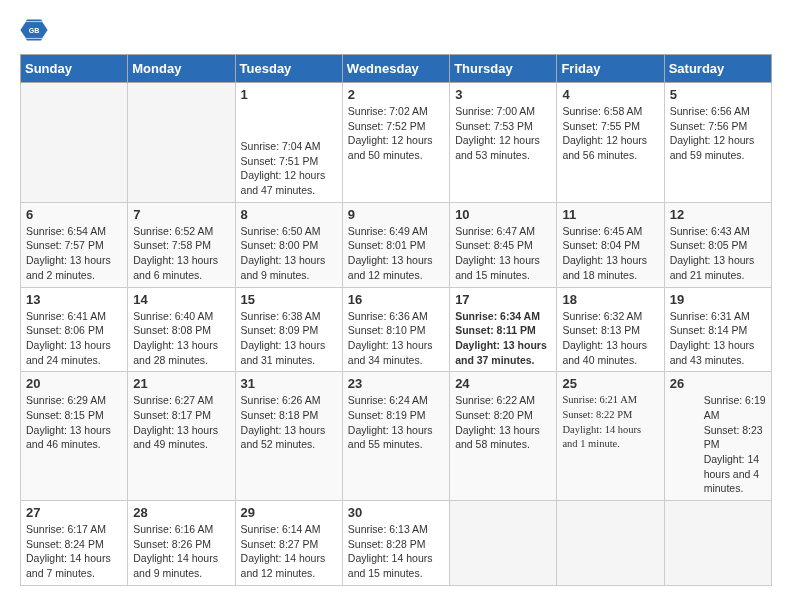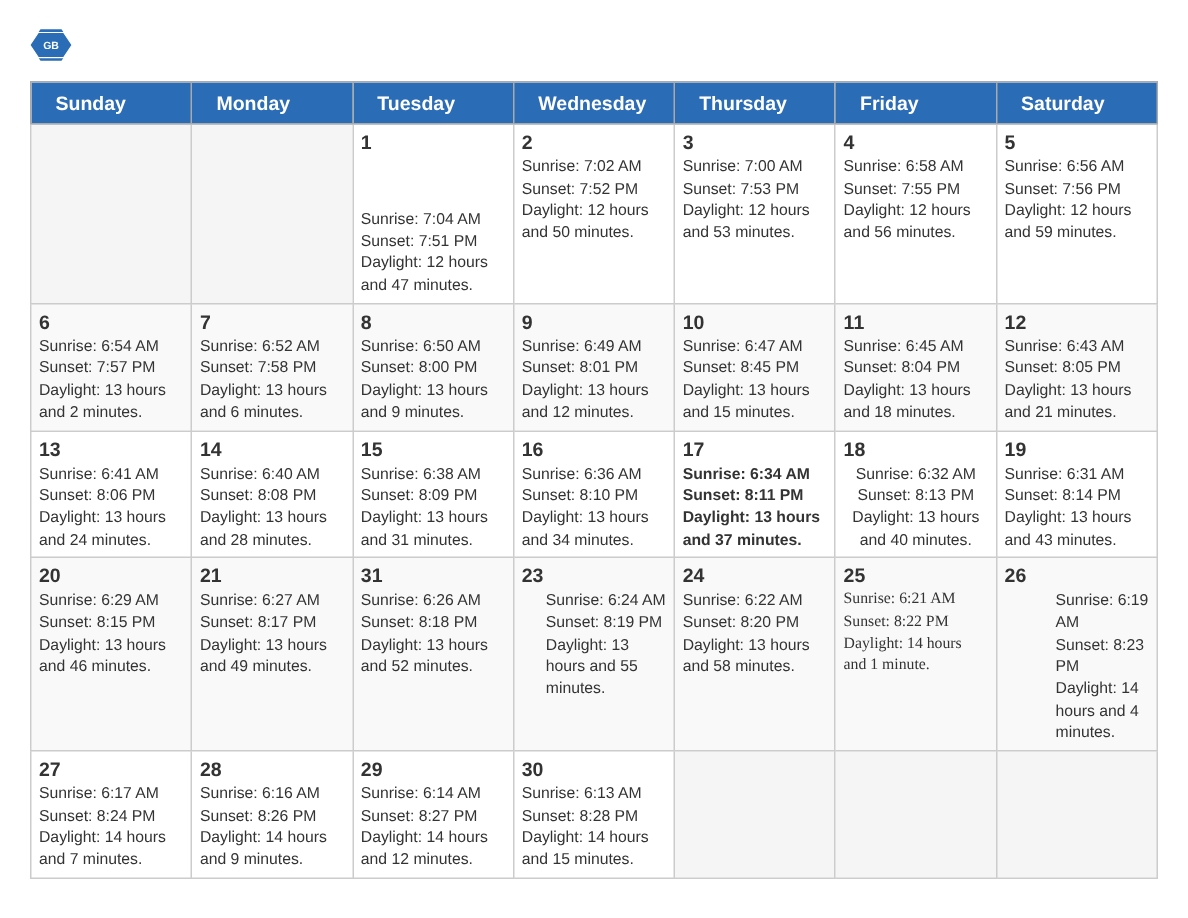--- a/index.html
+++ b/index.html
@@ -53,21 +53,21 @@
     .calendar {
       width: 100%;
       border-collapse: collapse;
       border: 1px solid #ccc;
     }
     .calendar th {
       background-color: #2a6cb5;
       color: #fff;
       font-size: 13px;
       font-weight: bold;
-      padding: 6px 16px;
+      padding: 6px 4px;
       text-align: left;
       border: 1px solid #aaa;
     }
     .calendar td {
       width: 14.28%;
       vertical-align: top;
       padding: 4px 5px;
       border: 1px solid #ccc;
       font-size: 11px;
       color: #333;
@@ -231,21 +231,21 @@
 Daylight: 13 hours and 34 minutes.</div>
           </td>
           <td>
             <div class="day-num">17</div>
             <div class="day-info" style="white-space: pre-line; font-weight: bold;">Sunrise: 6:34 AM
 Sunset: 8:11 PM
 Daylight: 13 hours and 37 minutes.</div>
           </td>
           <td>
             <div class="day-num">18</div>
-            <div class="day-info" style="white-space: pre-line; text-align: center;">Sunrise: 6:32 AM
+            <div class="day-info" style="white-space: pre-line;">Sunrise: 6:32 AM
 Sunset: 8:13 PM
 Daylight: 13 hours and 40 minutes.</div>
           </td>
           <td>
             <div class="day-num">19</div>
             <div class="day-info" style="white-space: pre-line;">Sunrise: 6:31 AM
 Sunset: 8:14 PM
 Daylight: 13 hours and 43 minutes.</div>
           </td>
         </tr>
@@ -263,21 +263,21 @@
 Daylight: 13 hours and 49 minutes.</div>
           </td>
           <td>
             <div class="day-num">31</div>
             <div class="day-info" style="white-space: pre-line;">Sunrise: 6:26 AM
 Sunset: 8:18 PM
 Daylight: 13 hours and 52 minutes.</div>
           </td>
           <td>
             <div class="day-num">23</div>
-            <div class="day-info" style="white-space: pre-line; margin-left: 16px;">Sunrise: 6:24 AM
+            <div class="day-info" style="white-space: pre-line;">Sunrise: 6:24 AM
 Sunset: 8:19 PM
 Daylight: 13 hours and 55 minutes.</div>
           </td>
           <td>
             <div class="day-num">24</div>
             <div class="day-info" style="white-space: pre-line;">Sunrise: 6:22 AM
 Sunset: 8:20 PM
 Daylight: 13 hours and 58 minutes.</div>
           </td>
           <td>

